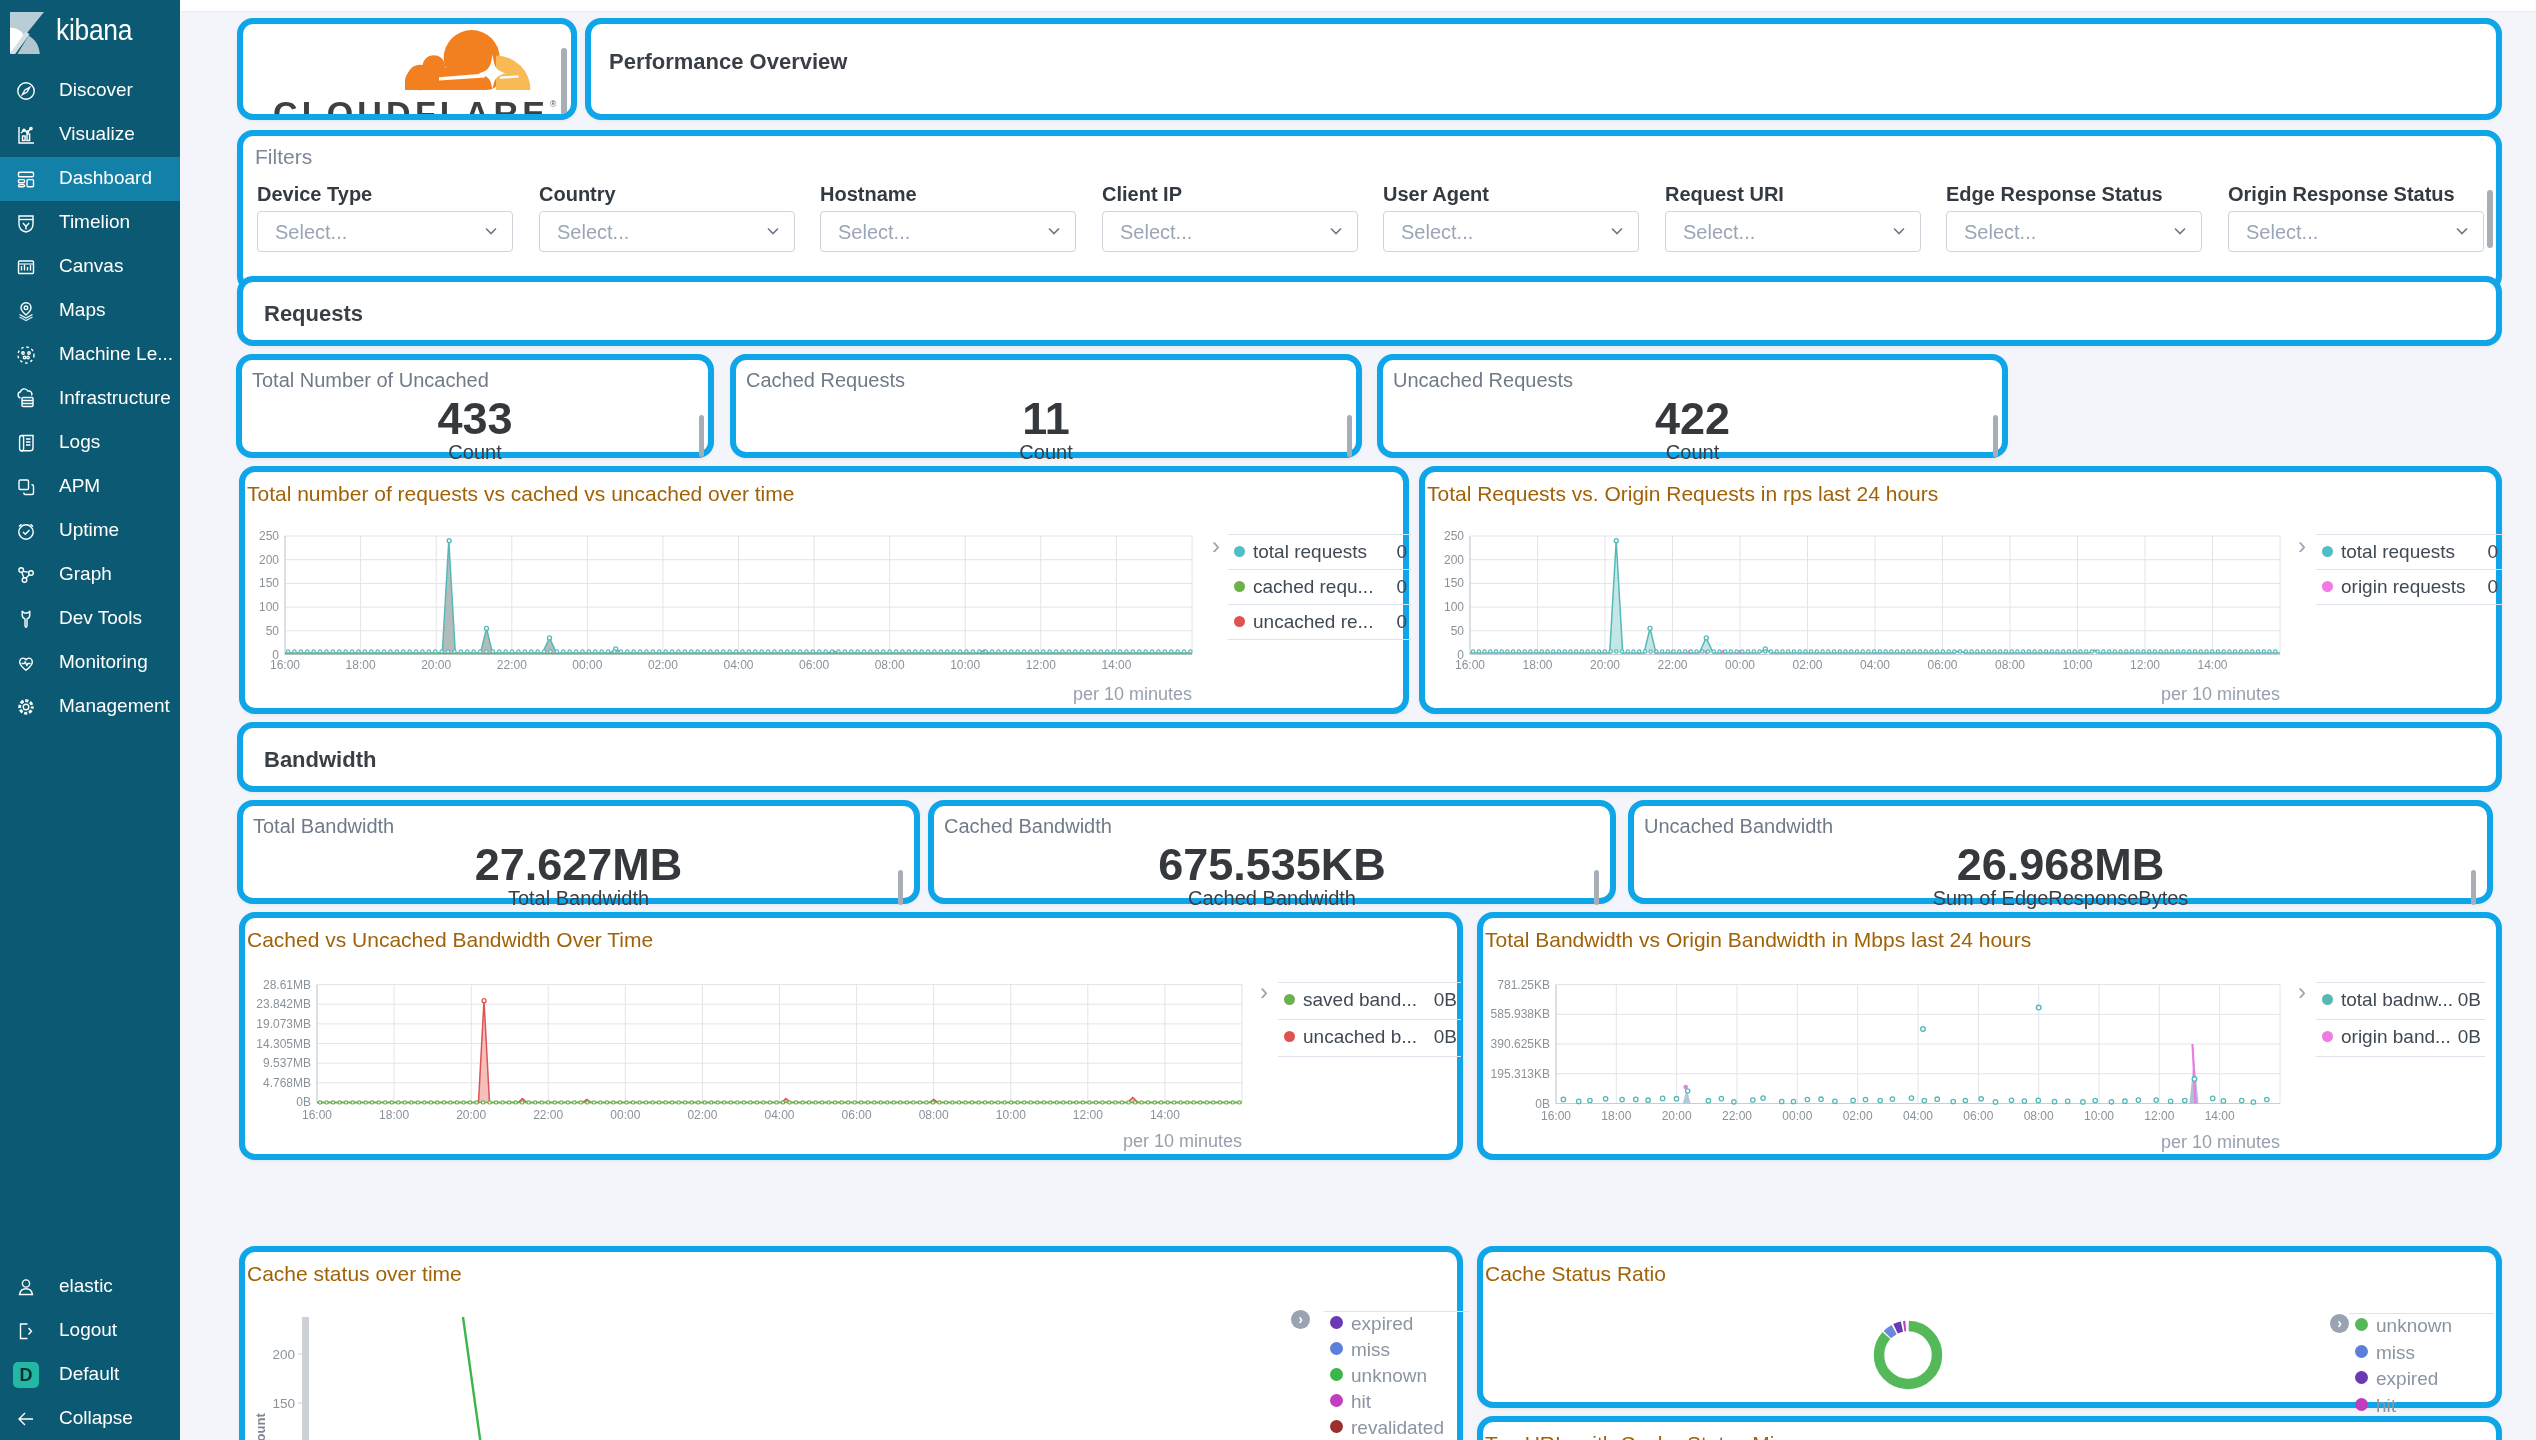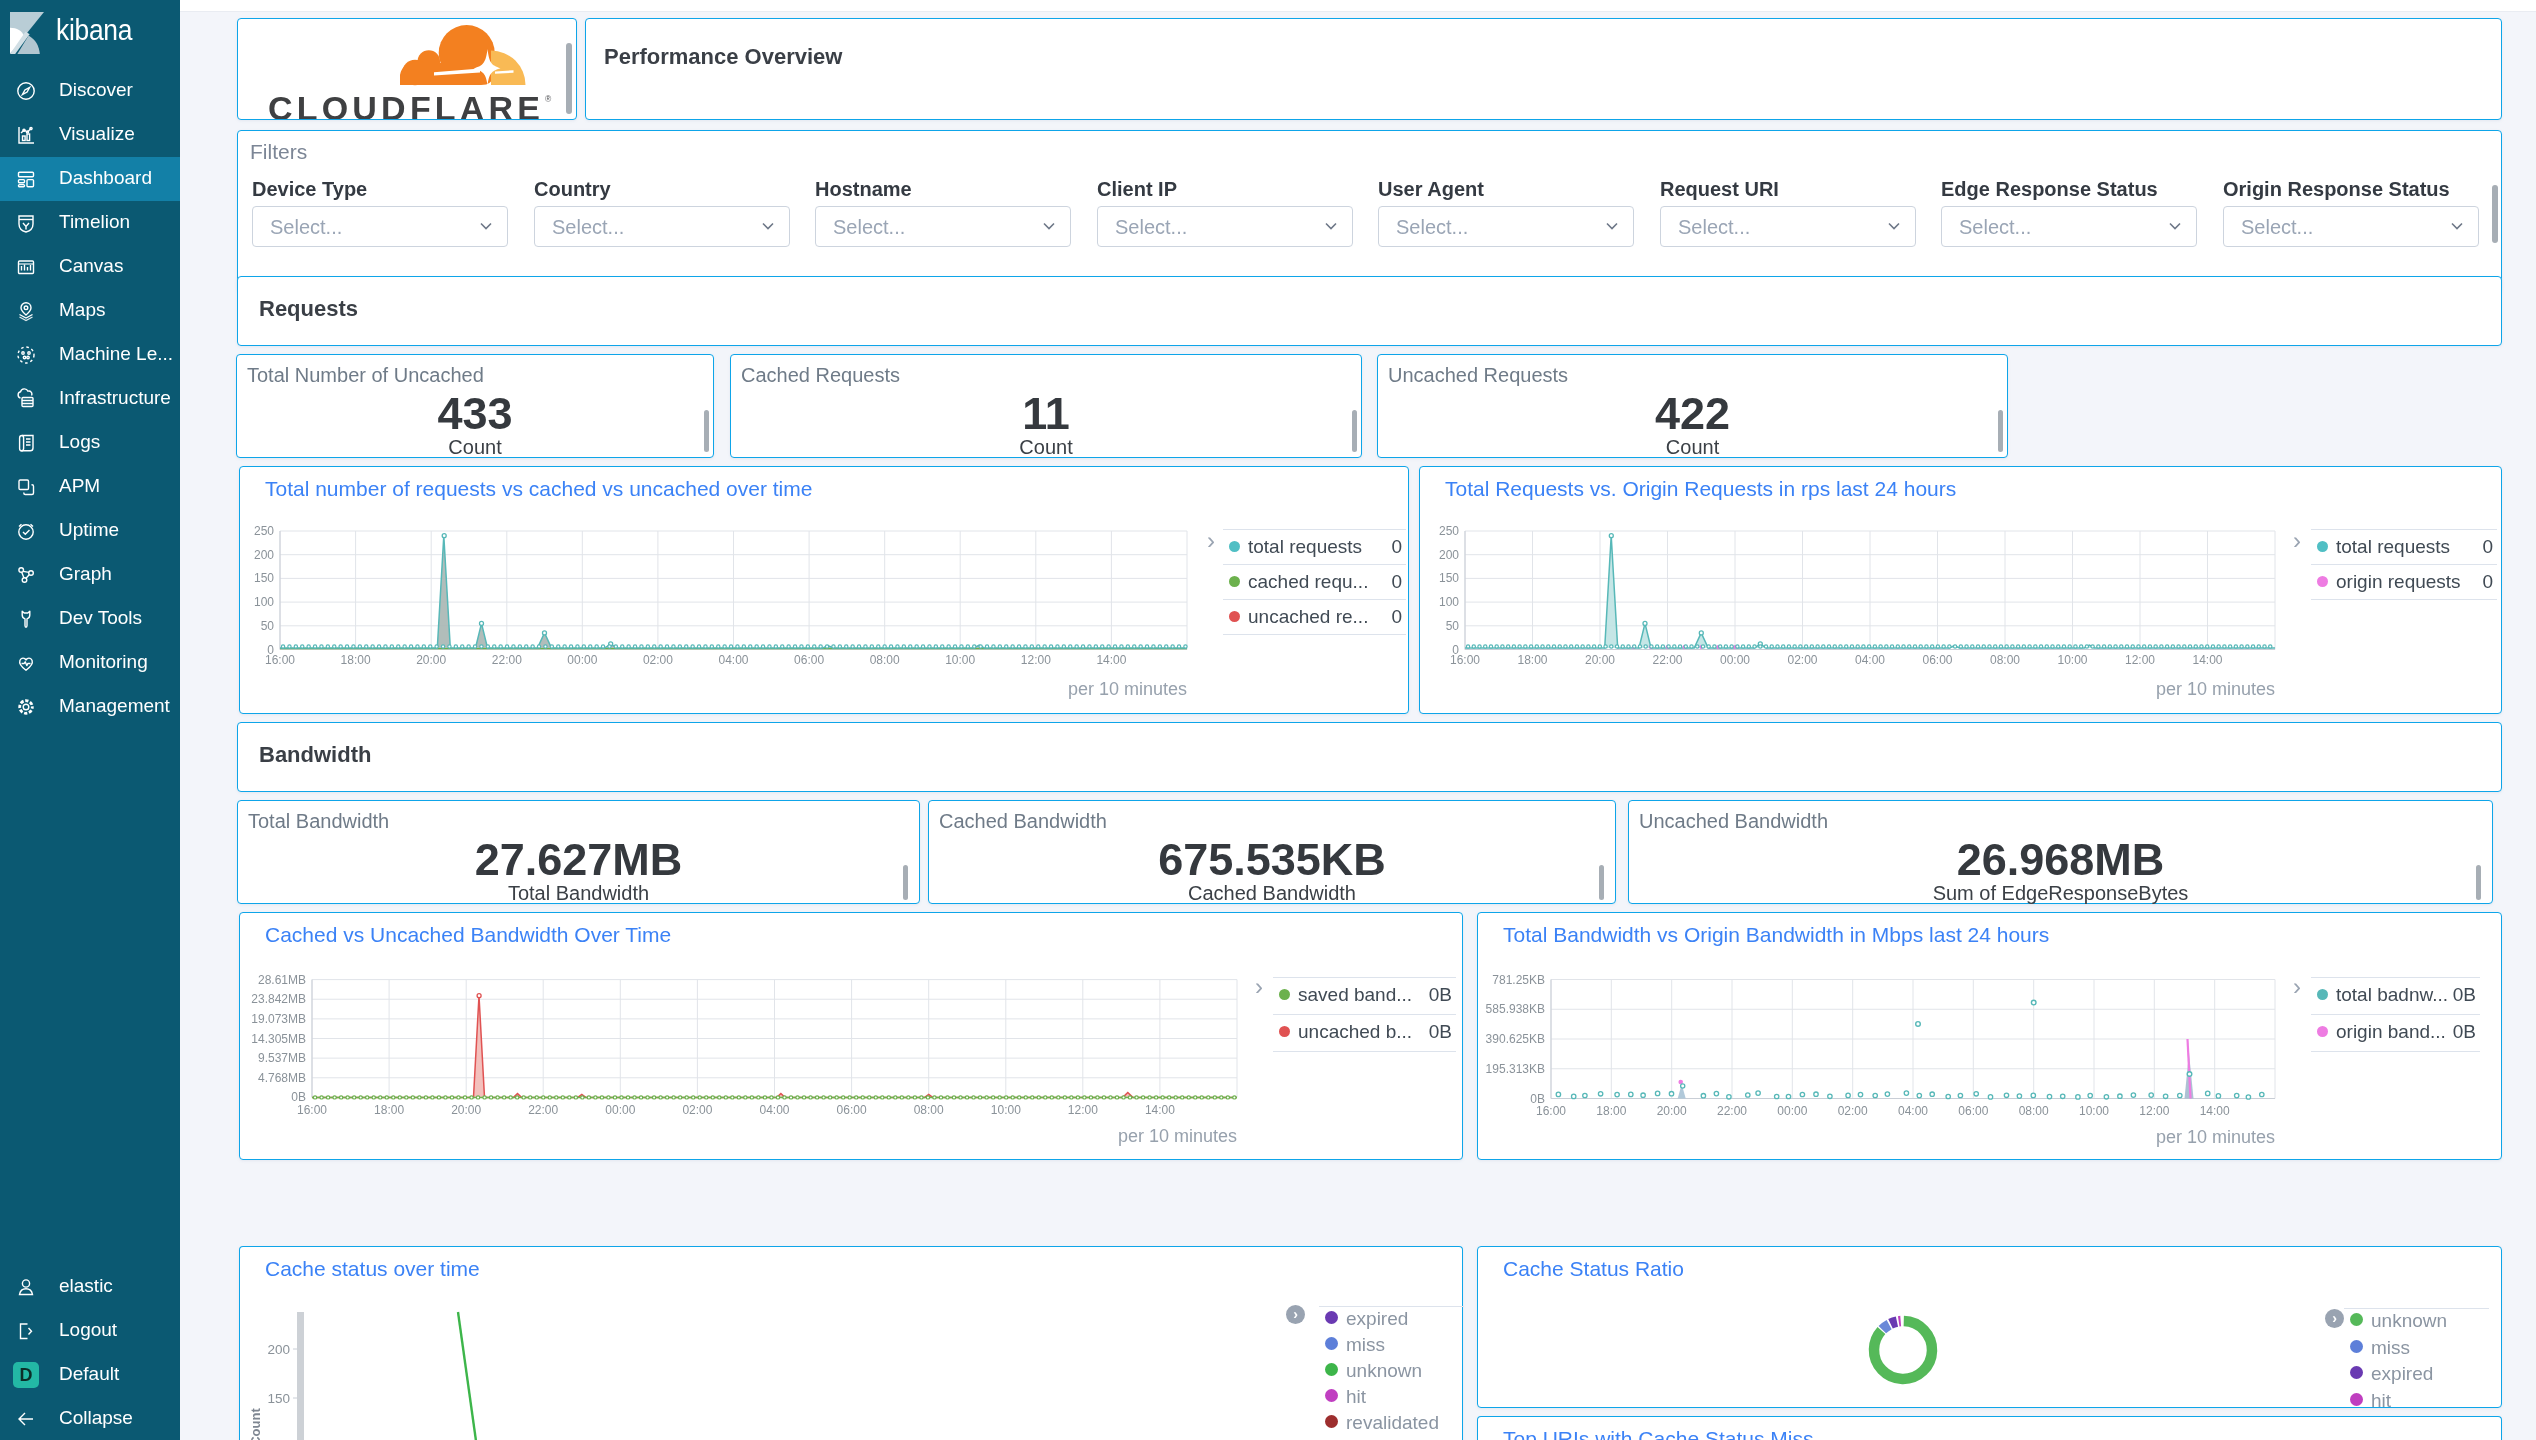--- a/index.html
+++ b/index.html
@@ -1,23 +1,23 @@
 <!DOCTYPE html>
 <html><head>
 <meta charset="utf-8">
 <style>
 * { margin:0; padding:0; box-sizing:border-box; }
 html,body { width:2536px; height:1440px; font-family:"Liberation Sans",sans-serif; overflow:hidden; }
 body { position:relative; background:#f4f6fb; }
 .sidebar { position:absolute; left:0; top:0; width:180px; height:1440px; background:#0b5972; z-index:5; }
 .main { position:absolute; left:180px; top:0; width:2356px; height:1440px; background:#f3f5fa; }
 .topstrip { position:absolute; left:0; top:0; width:2356px; height:12px; background:#ffffff; border-bottom:1px solid #e9ecf2; }
-.panel { position:absolute; background:#fff; border:1px solid #0ea5e9; border-radius:4px; box-shadow:0 1px 3px rgba(100,120,160,0.10); }
+.panel { position:absolute; background:#fff; border:6px solid #0ea5e9; border-radius:16px; box-shadow:0 1px 3px rgba(100,120,160,0.10); }
 .sechead { font-size:22px; font-weight:bold; color:#3a3f46; position:absolute; left:21px; top:19px; }
-.ptitle { position:absolute; left:25px; top:10px; font-size:21px; color:#3b82f6; }
+.ptitle { position:absolute; left:2px; top:10px; font-size:21px; color:#a16207; }
 .mtitle { position:absolute; left:10px; top:9px; font-size:20px; color:#6f7b88; }
 .bignum { position:absolute; left:0; right:0; top:33px; text-align:center; font-size:45px; font-weight:bold; color:#35393e; }
 .mlabel { position:absolute; left:0; right:0; top:81px; text-align:center; font-size:20px; color:#3b4046; }
 .thumb { position:absolute; background:#a7aeb5; border-radius:3px; }
 
 .navitem { position:absolute; left:0; width:180px; height:44px; }
 .navitem .ic { position:absolute; left:15px; top:11px; width:22px; height:22px; }
 .navitem .tx { position:absolute; left:59px; top:10px; font-size:19px; color:#fff; white-space:nowrap; }
 .navsel { background:#1380a7; }
 

